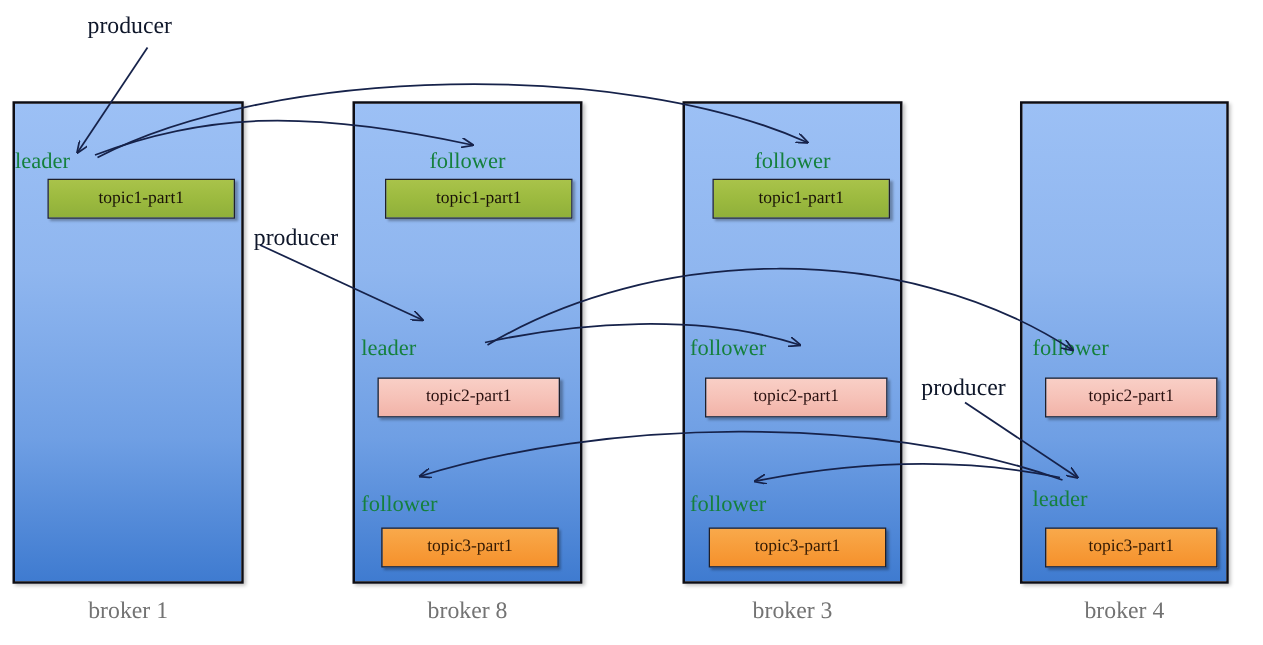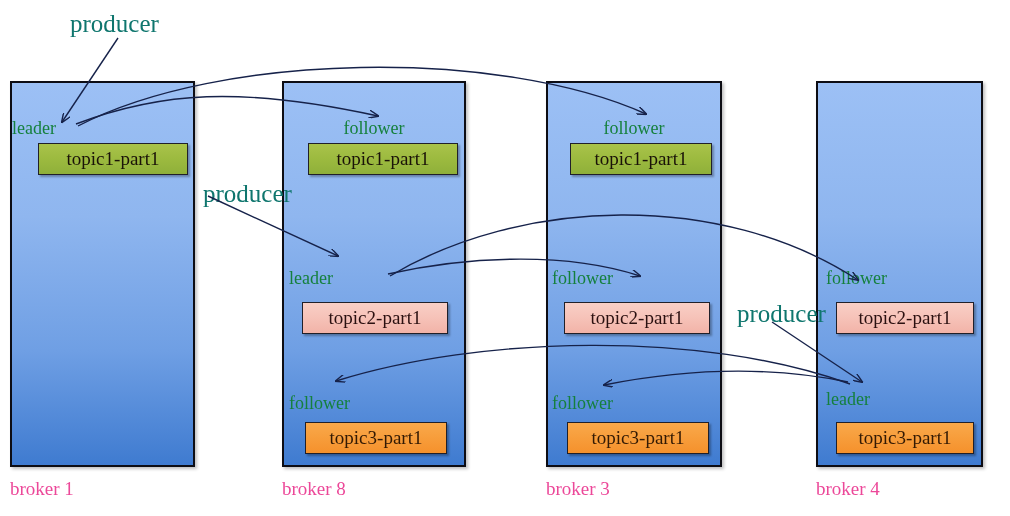--- a/index.html
+++ b/index.html
@@ -17,59 +17,60 @@
   }
   .broker-box {
     position: absolute;
     border: 2px solid #0d0d14;
     background: linear-gradient(180deg, #9cc0f5 0%, #8fb6ef 35%, #6f9fe4 70%, #3f7bd0 100%);
     box-shadow: 2px 2px 3px rgba(0,0,0,0.25);
     box-sizing: border-box;
   }
   .broker-caption {
     position: absolute;
+    text-align: center;
     font-size: 19px;
-    color: #ec4899;
+    color: #737373;
     white-space: nowrap;
   }
   .role-label {
     position: absolute;
     font-size: 18px;
     color: #15803d;
     white-space: nowrap;
   }
   .role-label.center {
     text-align: center;
   }
   .partition {
     position: absolute;
     border: 1px solid #20202a;
     box-sizing: border-box;
     text-align: center;
-    font-size: 19px;
+    font-size: 14px;
     color: #1a1208;
     line-height: 30px;
     height: 32px;
     box-shadow: 2px 2px 2px rgba(0,0,0,0.3);
   }
   .partition.green {
     background: linear-gradient(180deg, #a9c34a 0%, #9cba3f 50%, #8fb03a 100%);
   }
   .partition.pink {
     background: linear-gradient(180deg, #f9cfc6 0%, #f6c2b8 50%, #f2b3a8 100%);
     color: #2a1010;
   }
   .partition.orange {
     background: linear-gradient(180deg, #f9a94b 0%, #f79d3b 50%, #f5912c 100%);
     color: #331a04;
   }
   .producer-label {
     position: absolute;
-    font-size: 25px;
-    color: #0f766e;
+    font-size: 19px;
+    color: #0f172a;
     white-space: nowrap;
   }
   svg.arrows {
     position: absolute;
     left: 0;
     top: 0;
     width: 1010px;
     height: 516px;
     pointer-events: none;
   }

